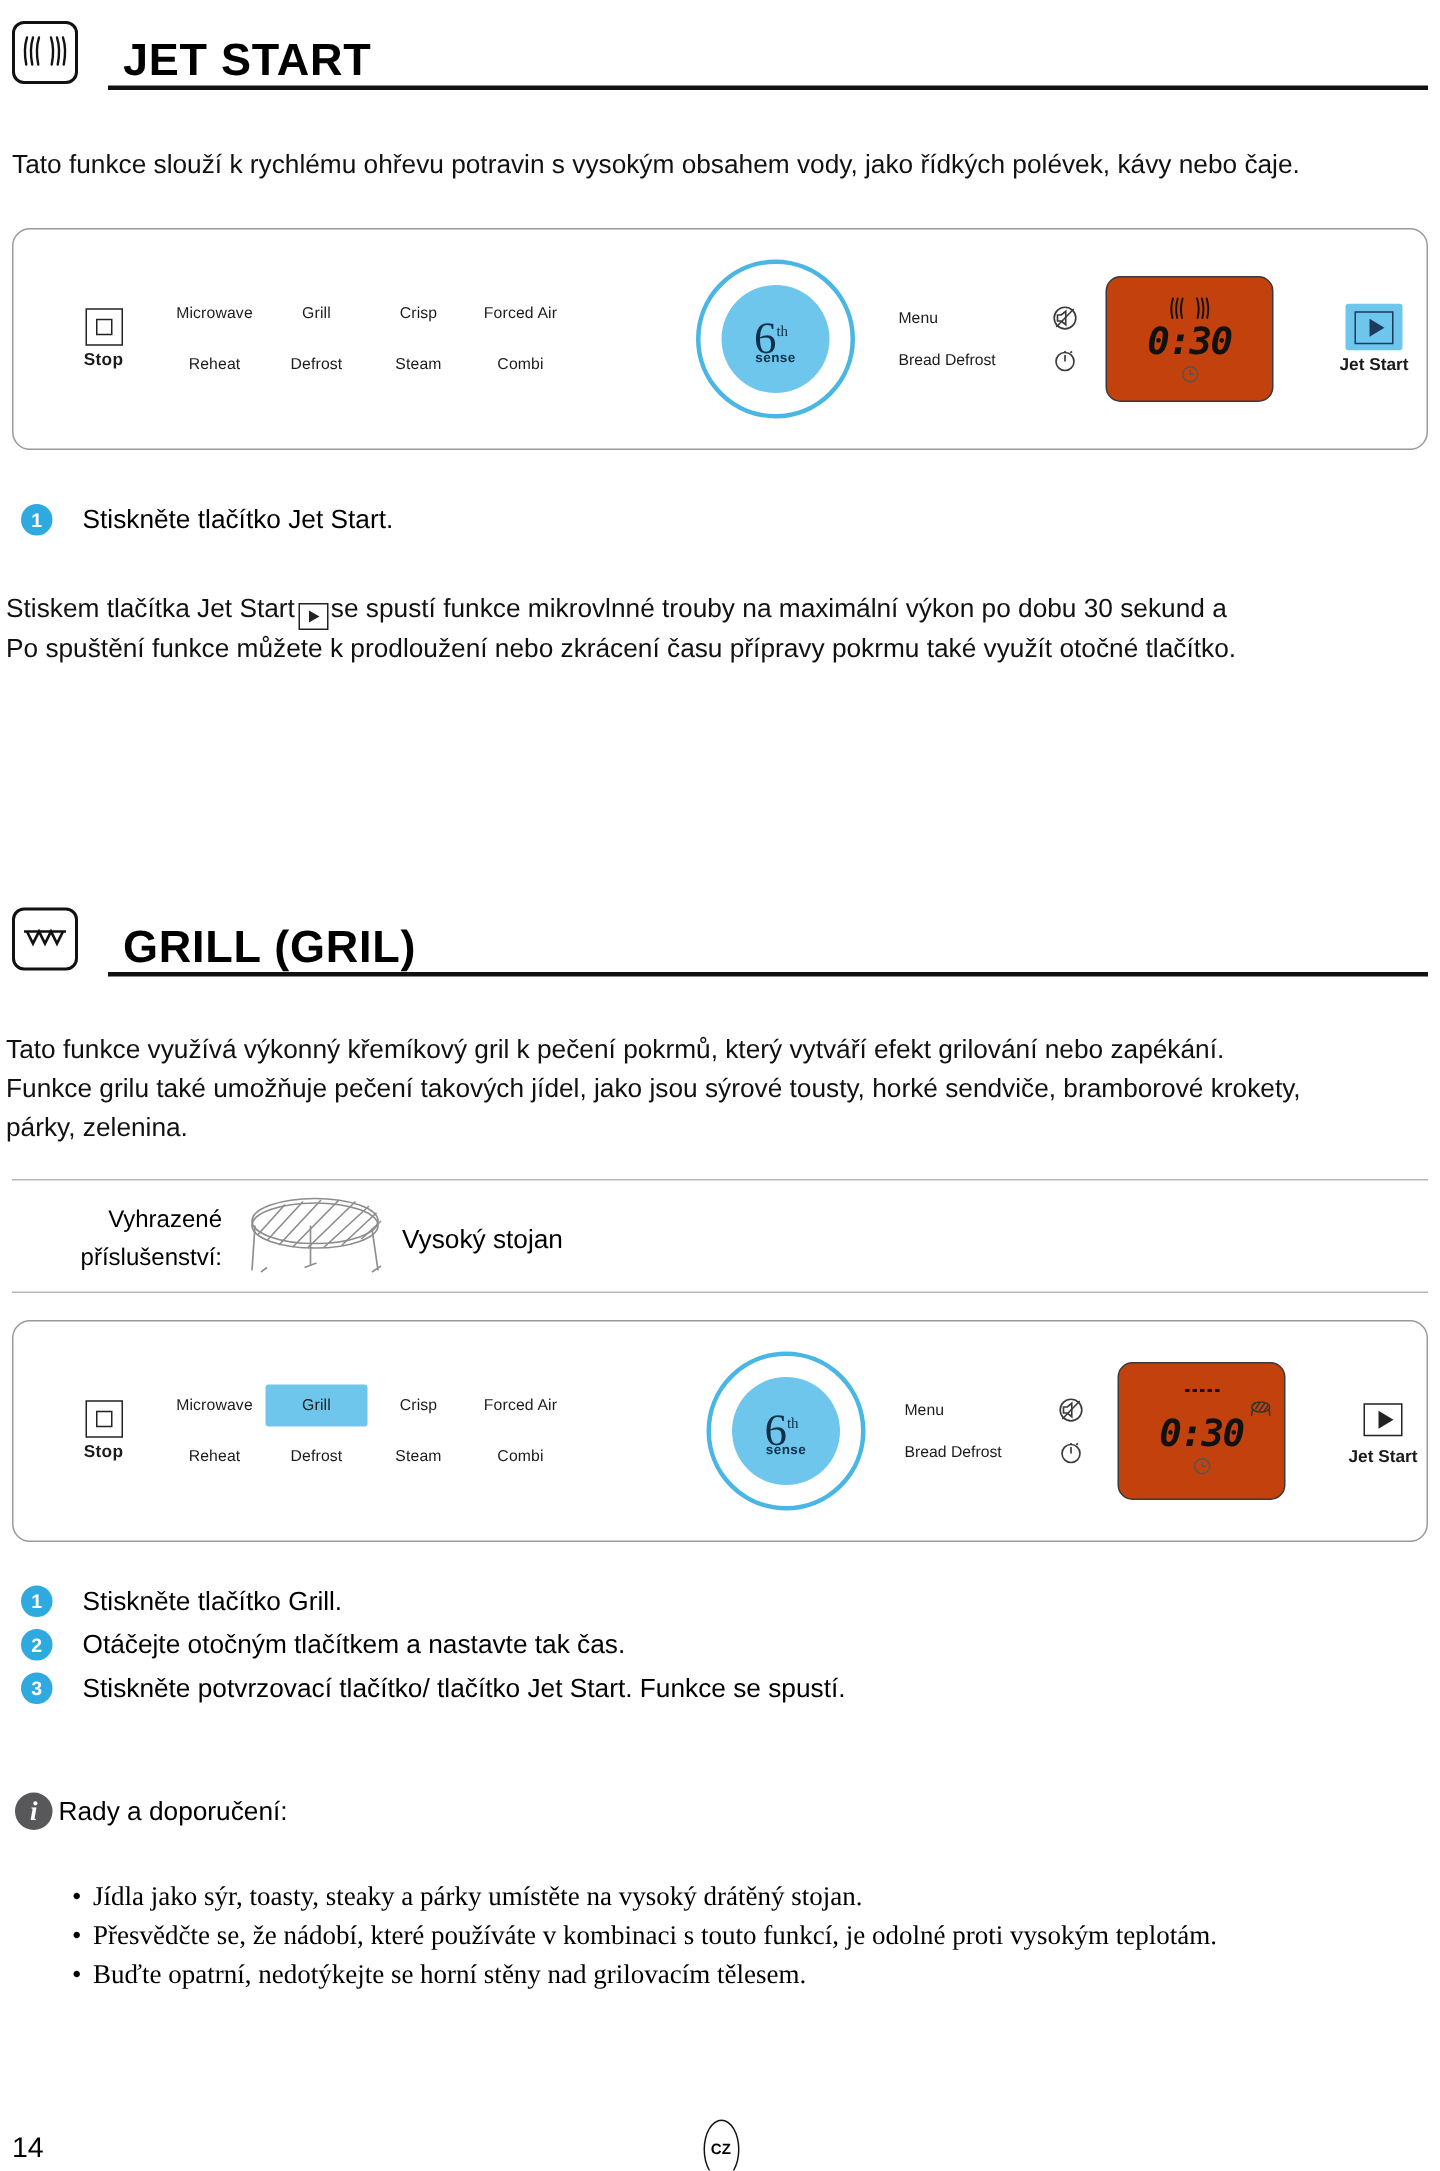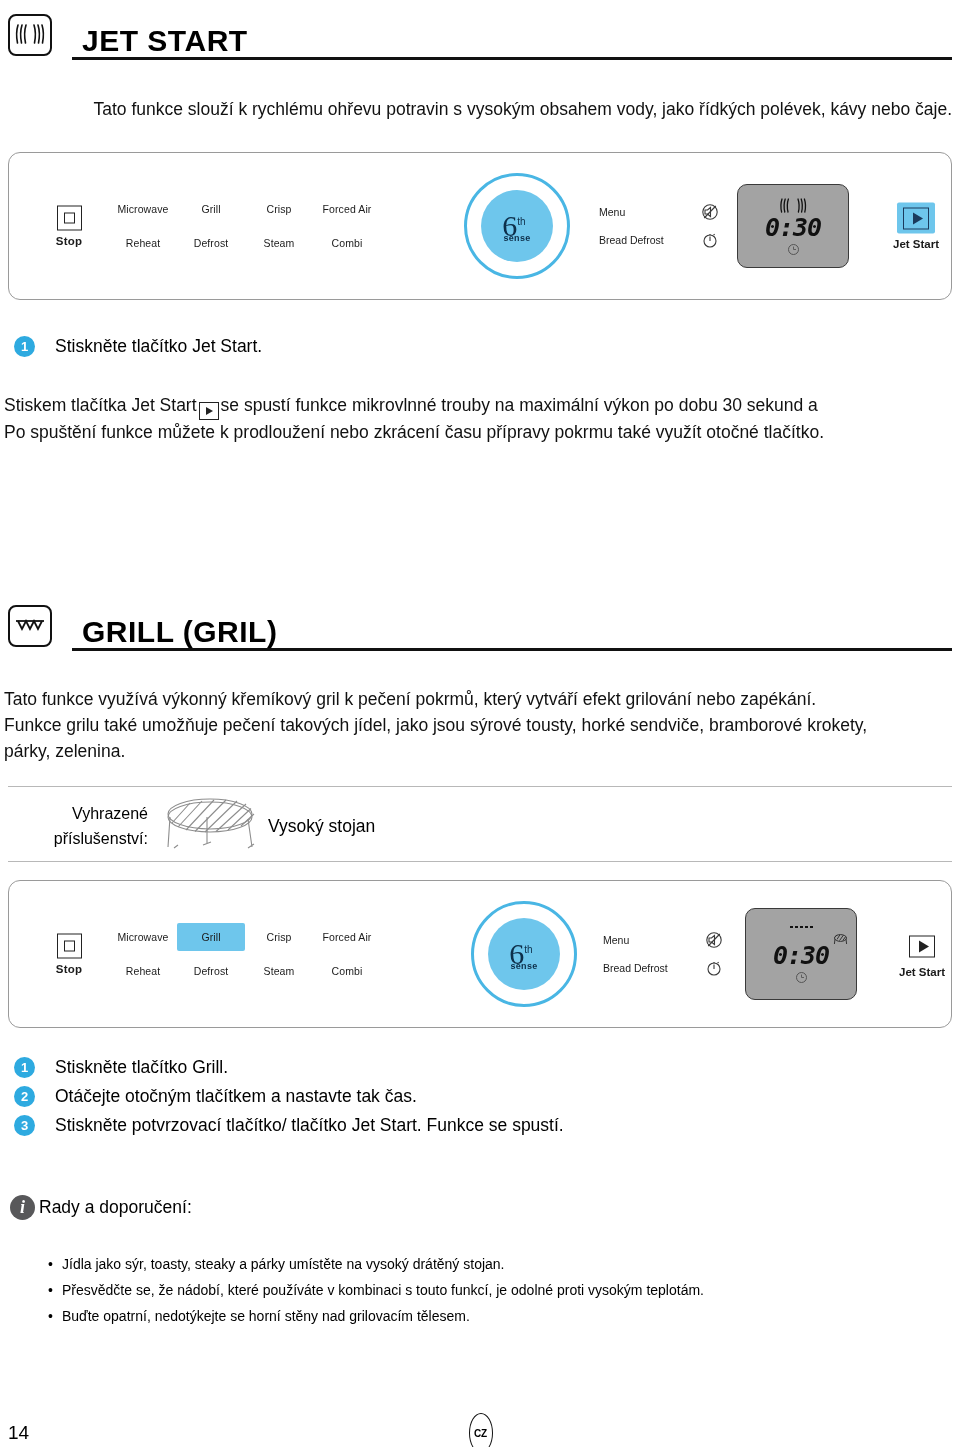--- a/index.html
+++ b/index.html
@@ -135,21 +135,21 @@
     font-size: 30px;
     color: #0d2f4a;
     line-height: 22px;
     position: relative;
     left: -3px;
     top: 2px;
   }
   .dial-th {
     font-size: 10px;
     vertical-align: super;
-    font-family: Liberation Sans, sans-serif;
+    font-family: Liberation Serif, serif;
   }
   .dial-sense {
     font-size: 9px;
     font-weight: bold;
     color: #0d2f4a;
     letter-spacing: .3px;
     margin-top: -2px;
   }
 
   .menu-block {
@@ -167,21 +167,21 @@
   .menu-row span.lbl { font-size: 10.5px; color: #1b1b1b; white-space: nowrap;}
   .menu-ic { width: 18px; height: 18px; }
 
   .display {
     position: absolute;
     left: 728px; top: 50%;
     transform: translateY(-50%);
     width: 112px; height: 84px;
     border: 1.4px solid #3a3a3a;
     border-radius: 10px;
-    background: #a3a3a3;
+    background: #c2410c;
     display: flex; flex-direction: column;
     align-items: center; justify-content: center;
   }
   .disp-top { height: 20px; display:flex; align-items:center; justify-content:center; width: 100%;}
   .disp-time {
     font-family: "DejaVu Sans Mono", monospace;
     font-weight: bold;
     font-size: 25px;
     letter-spacing: -1px;
     line-height: 26px;
@@ -253,24 +253,25 @@
     font-family: "Liberation Serif", serif;
     font-style: italic;
     font-weight: bold;
     font-size: 18px;
     display: flex; align-items: center; justify-content: center;
     flex: 0 0 auto;
   }
 
   .tips li {
     list-style: none;
-    font-size: 14px;
+    font-size: 18px;
     line-height: 26px;
     position: relative;
     padding-left: 14px;
+    font-family: Liberation Serif, serif;
   }
   .tips li:before {
     content: "\2022";
     position: absolute; left: 0; top: 0;
   }
   .tips { margin: 0; padding: 0; }
 
   .hr-grey {
     border: 0;
     border-top: 1.6px solid #b8b8b8;
@@ -314,21 +315,21 @@
           <path d="M21 3 Q23.5 11 21.5 21"></path>
           <path d="M25 3 Q27.5 11 25.5 21"></path>
           <path d="M29 3 Q31.5 11 29.5 21"></path>
         </g>
       </svg>
     </div>
     <div class="sec-title">JET START</div>
     <div class="sec-rule"></div>
   </div>
 
-  <div class="para" style="margin-top:34px;text-align:right;">Tato funkce slouží k rychlému ohřevu potravin s vysokým obsahem vody, jako řídkých polévek, kávy nebo čaje.</div>
+  <div class="para" style="margin-top:34px;">Tato funkce slouží k rychlému ohřevu potravin s vysokým obsahem vody, jako řídkých polévek, kávy nebo čaje.</div>
 </div>
 
 <div class="panel" style="position:absolute; left:8px; top:152px; width:944px;">
 
   <div class="stop-block">
     <div class="stop-sq">
         <i></i>
       </div>
     <div class="stop-label">Stop</div>
   </div>

